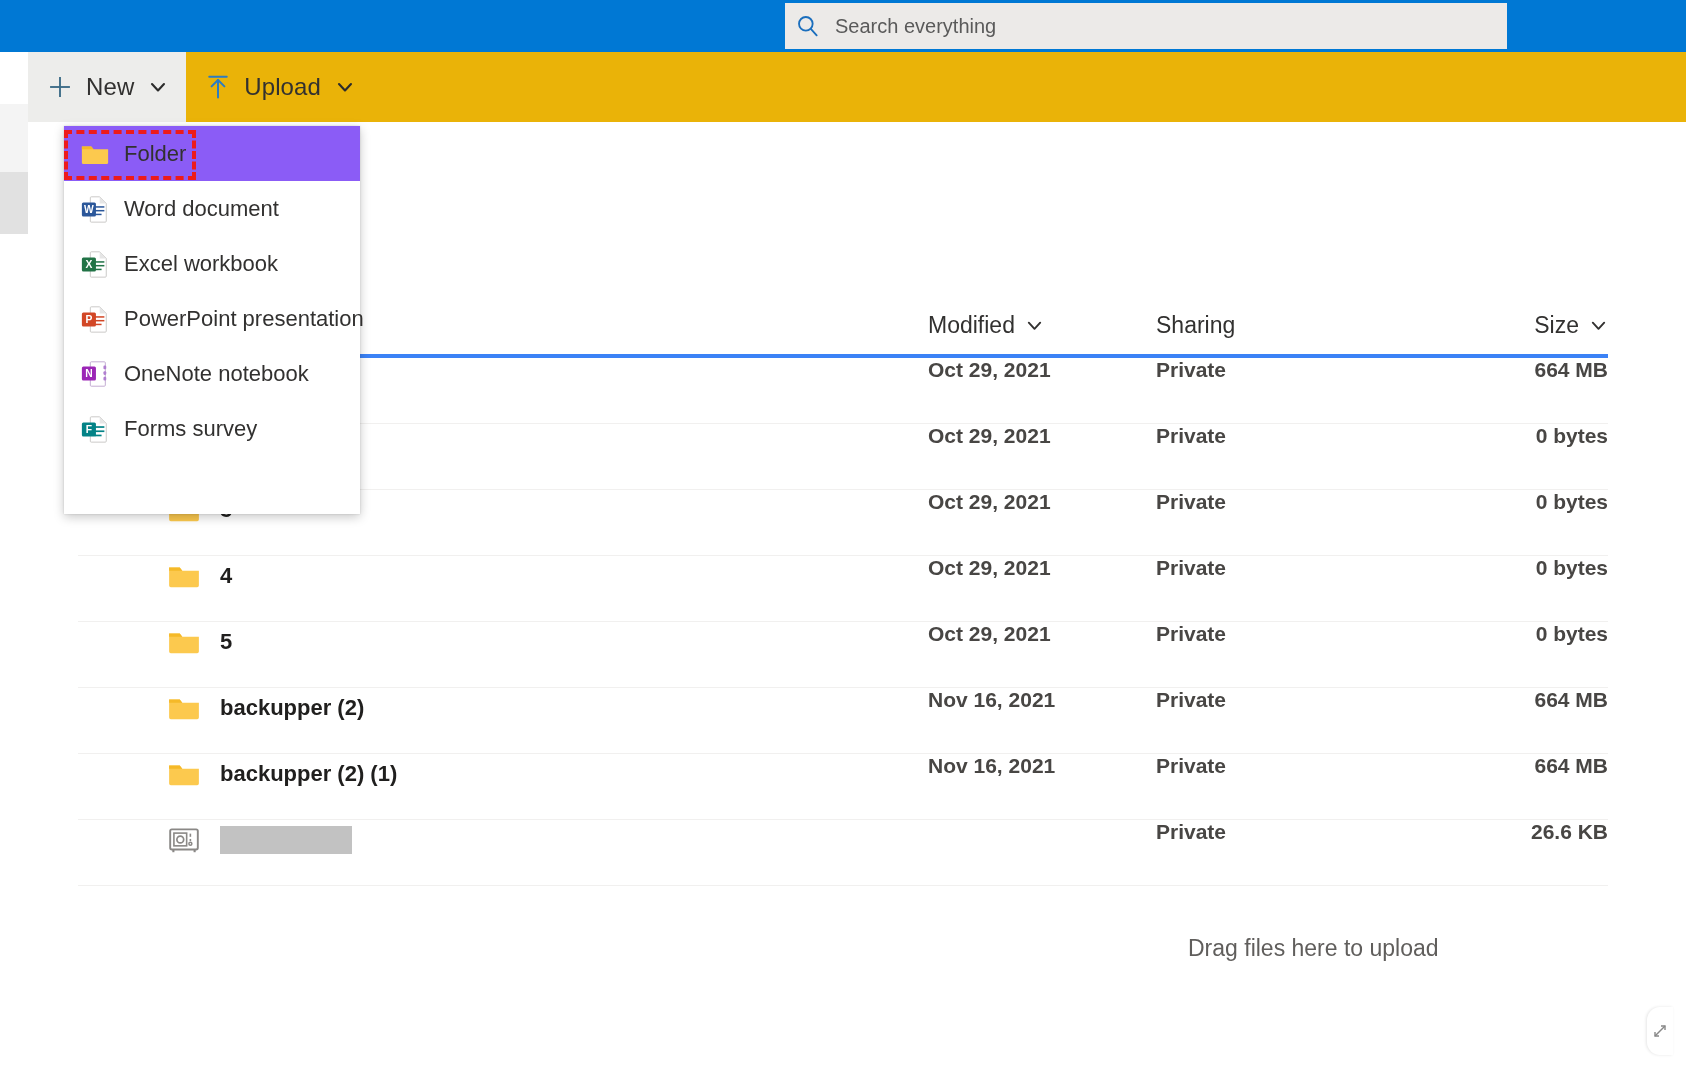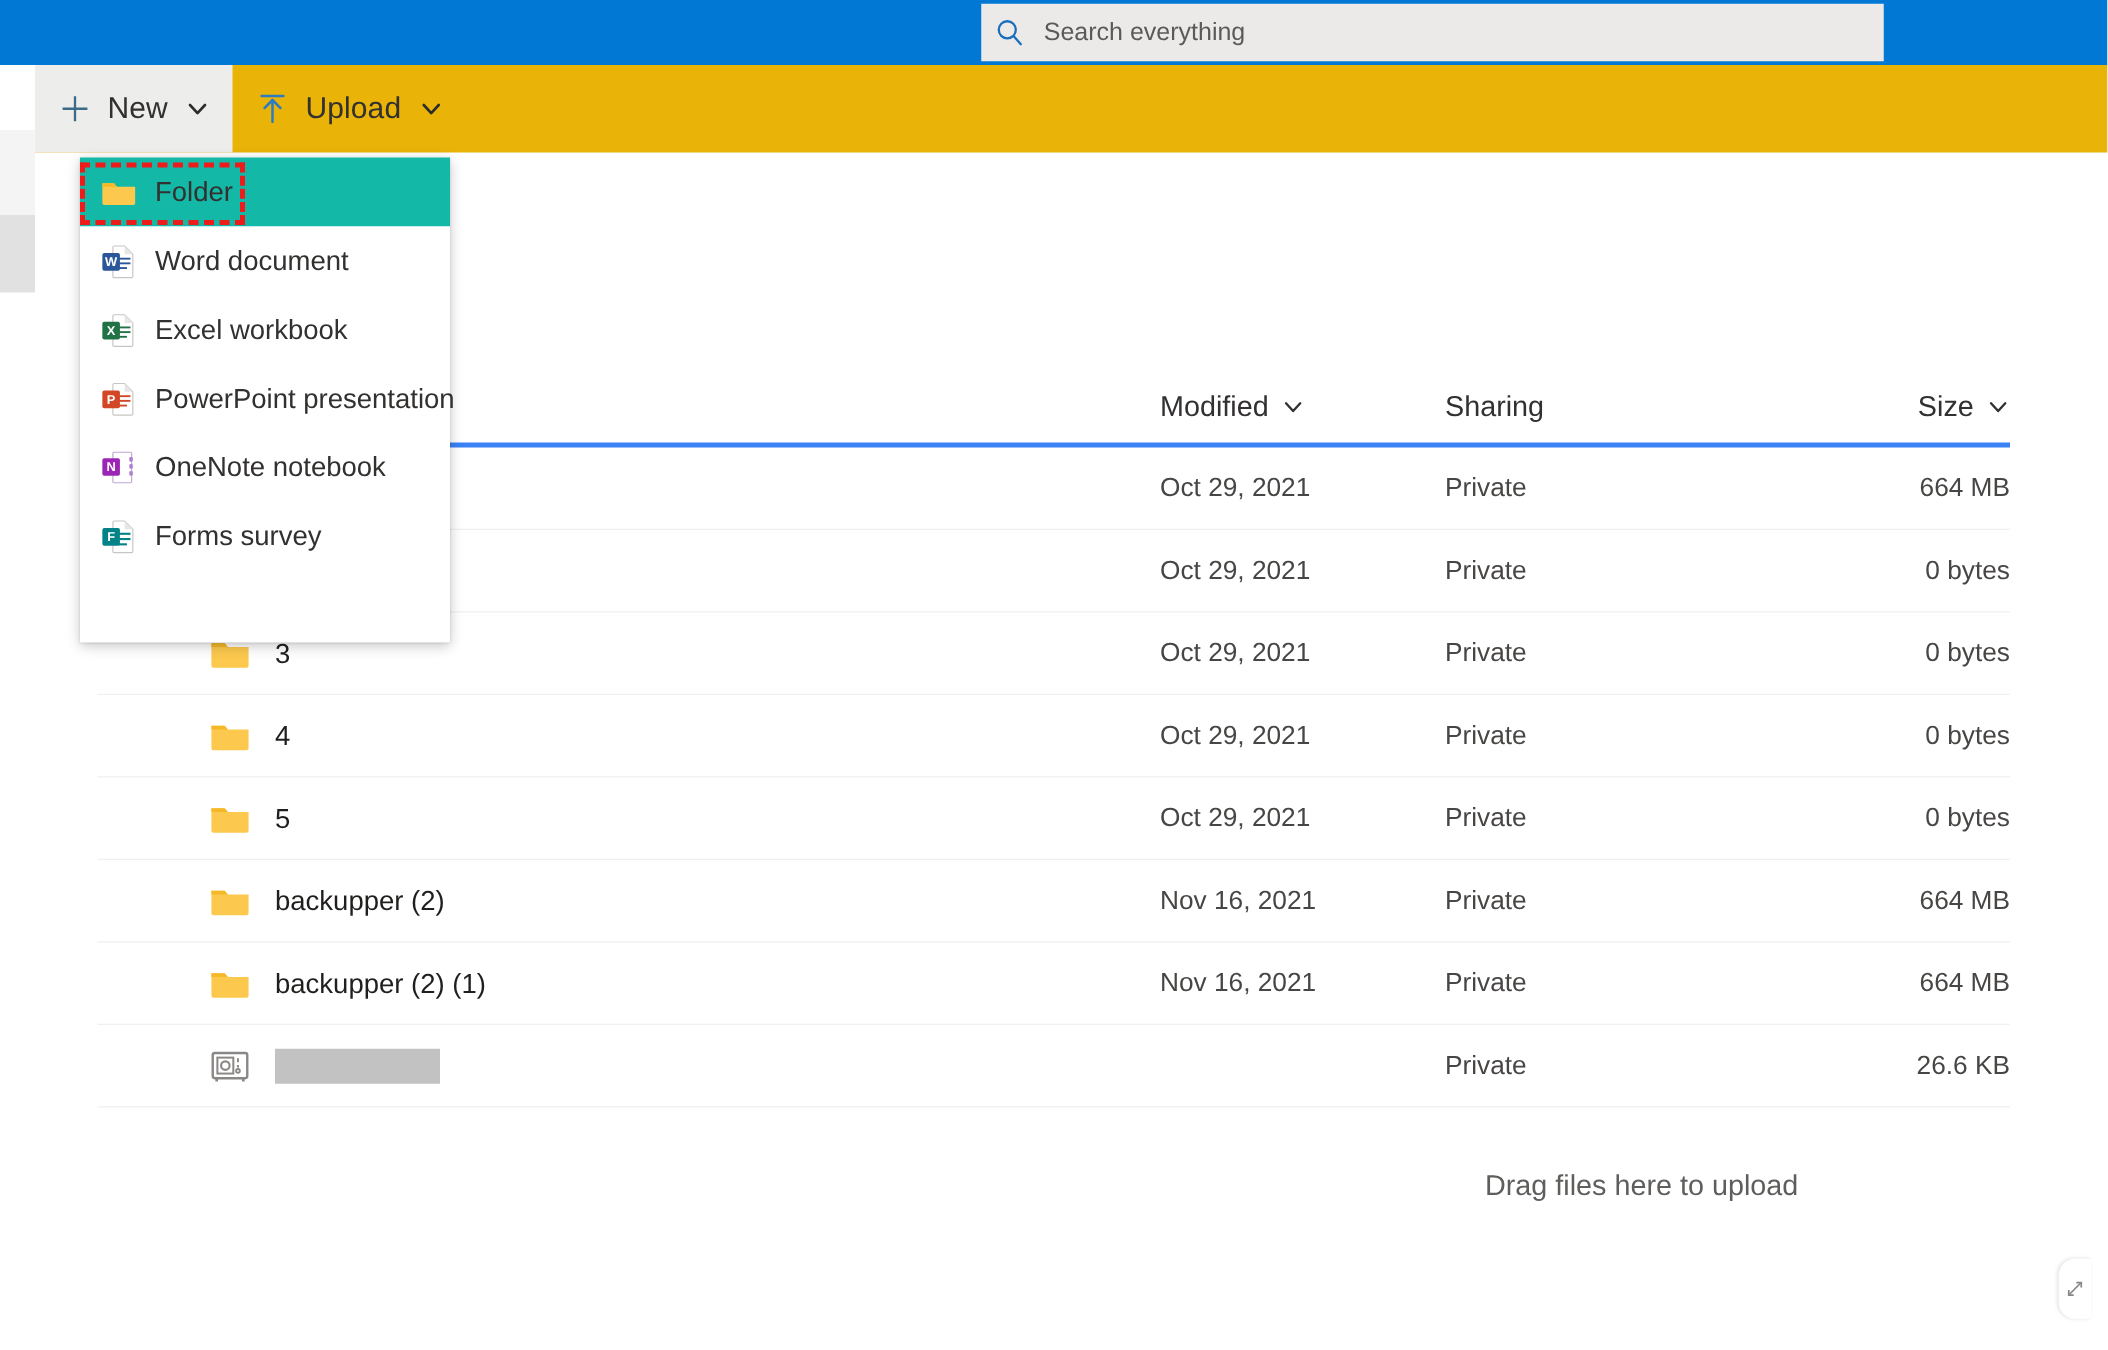--- a/index.html
+++ b/index.html
@@ -70,21 +70,21 @@
   .menu {
     position: absolute; left: 64px; top: 126px; width: 296px; height: 388px;
     background: #ffffff;
     box-shadow: 0 3px 10px rgba(0,0,0,0.22), 0 0 2px rgba(0,0,0,0.14);
     z-index: 40;
   }
   .menuitem {
     position: relative; display: flex; align-items: center;
     height: 55px; padding-left: 14px; cursor: default; user-select: none;
   }
-  .menuitem.highlighted { background: #14b8a6; }
+  .menuitem.highlighted { background: #8b5cf6; }
   .menuitem .mi-icon {
     width: 34px; height: 34px; flex: 0 0 34px;
     display: flex; align-items: center; justify-content: center; margin-right: 12px;
   }
   .menuitem .mi-label { font-size: 22px; color: #323130; white-space: nowrap; }
 
   
   .annot-box {
     position: absolute; left: 64px; top: 130px; width: 132px; height: 50px;
     border: 4px dashed #ee1b1b; z-index: 60; pointer-events: none;
@@ -93,22 +93,23 @@
   
   .filelist {
     position: absolute; left: 78px; top: 296px; width: 1530px;
   }
   .fl-header {
     display: flex; align-items: center; height: 62px;
     border-bottom: 4px solid #3b82f6;
   }
   .fl-header .col { font-size: 23px; color: #323130; display: flex; align-items: center; }
   .fl-row {
-    display: flex; align-items: center; height: 66px;
+    display: flex; align-items: flex-start; height: 66px;
     border-bottom: 1px solid #f1f0ef;
+    font-weight: bold;
   }
   .col-name { width: 850px; display: flex; align-items: center; padding-left: 86px; }
   .col-mod  { width: 228px; }
   .col-share{ width: 228px; }
   .col-size { width: 224px; display: flex; justify-content: flex-end; padding-right: 0px; }
   .fl-header .col-name { padding-left: 86px; }
   .fl-header .col-size { justify-content: flex-end; }
 
   .cell-text { font-size: 21px; color: #484644; white-space: nowrap; }
   .name-text { font-size: 22px; color: #201f1e; white-space: nowrap; }

